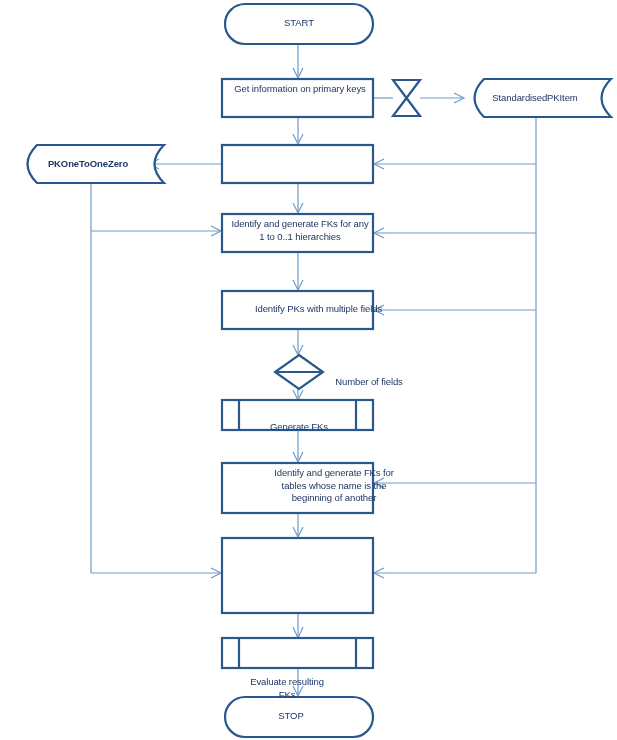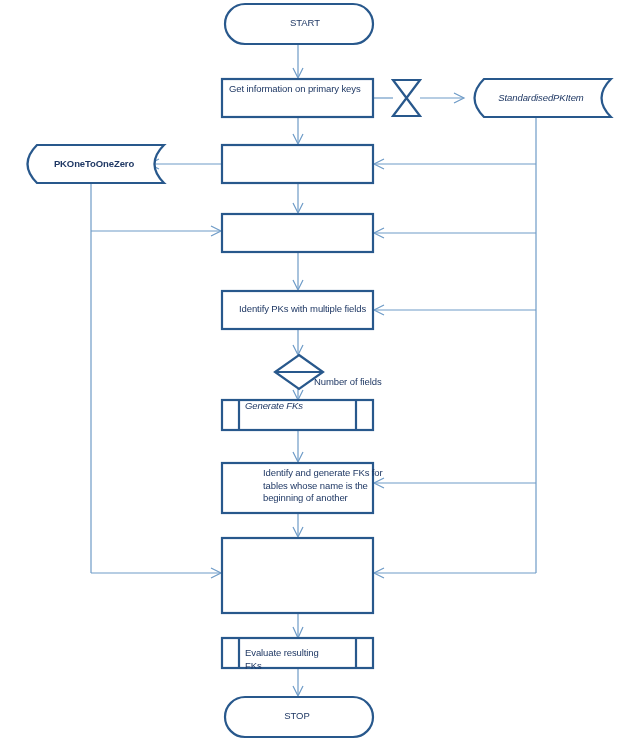--- a/index.html
+++ b/index.html
@@ -49,24 +49,23 @@
     position: absolute;
     color: #1F3864;
     font-family: "Liberation Sans", sans-serif;
     font-size: 9.5px;
     line-height: 12.5px;
     letter-spacing: -0.1px;
     white-space: pre-line;
   }
   .label-centered {
     text-align: center;
-    padding-left: 6px;
   }
   .label-left {
-    text-align: left;
+    text-align: center;
   }
 </style>
 </head>
 <body>
 
 <div id="canvas">
 
   <svg id="flow-svg" viewBox="0 0 617 740">
 
     <g>
@@ -210,32 +209,33 @@
 
       <rect class="shape-outline" x="225" y="697" width="148" height="40" rx="20" ry="20"></rect>
 
     </g>
   </svg>
 
   <div class="label label-centered" style="left:225px; top:17px; width:148px;">START</div>
 
   <div class="label label-left" style="left:229px; top:83px; width:142px;">Get information on primary keys</div>
 
-  <div class="label label-centered" style="left:470px; top:92px; width:130px;font-style:italic;">StandardisedPKItem</div>
+  <div class="label label-centered" style="left:470px; top:92px; width:130px;">StandardisedPKItem</div>
 
   <div class="label label-centered" style="left:23px; top:158px; width:130px;font-weight:bold;">PKOneToOneZero</div>
 
 
-
-  <div class="label label-left" style="left:239px; top:303px; width:175px;">Identify PKs with multiple fields</div>
+  <div class="label label-left" style="left:229px; top:218px; width:142px;">Identify and generate FKs for any 1 to 0..1 hierarchies</div>
+
+  <div class="label label-left" style="left:231px; top:303px; width:175px;">Identify PKs with multiple fields</div>
 
   <div class="label label-left" style="left:314px; top:376px; width:110px;">Number of fields</div>
 
-  <div class="label label-left" style="left:245px; top:400px; width:108px;font-style:italic;">Generate FKs</div>
+  <div class="label label-left" style="left:245px; top:421px; width:108px;">Generate FKs</div>
 
   <div class="label label-left" style="left:229px; top:467px; width:142px;margin-left:34px;">Identify and generate FKs for tables whose name is the beginning of another</div>
 
 
-  <div class="label label-left" style="left:245px; top:647px; width:84px;">Evaluate resulting FKs</div>
+  <div class="label label-left" style="left:245px; top:676px; width:84px;">Evaluate resulting FKs</div>
 
   <div class="label label-centered" style="left:225px; top:710px; width:132px;">STOP</div>
 
 </div>
 
 </body></html>

